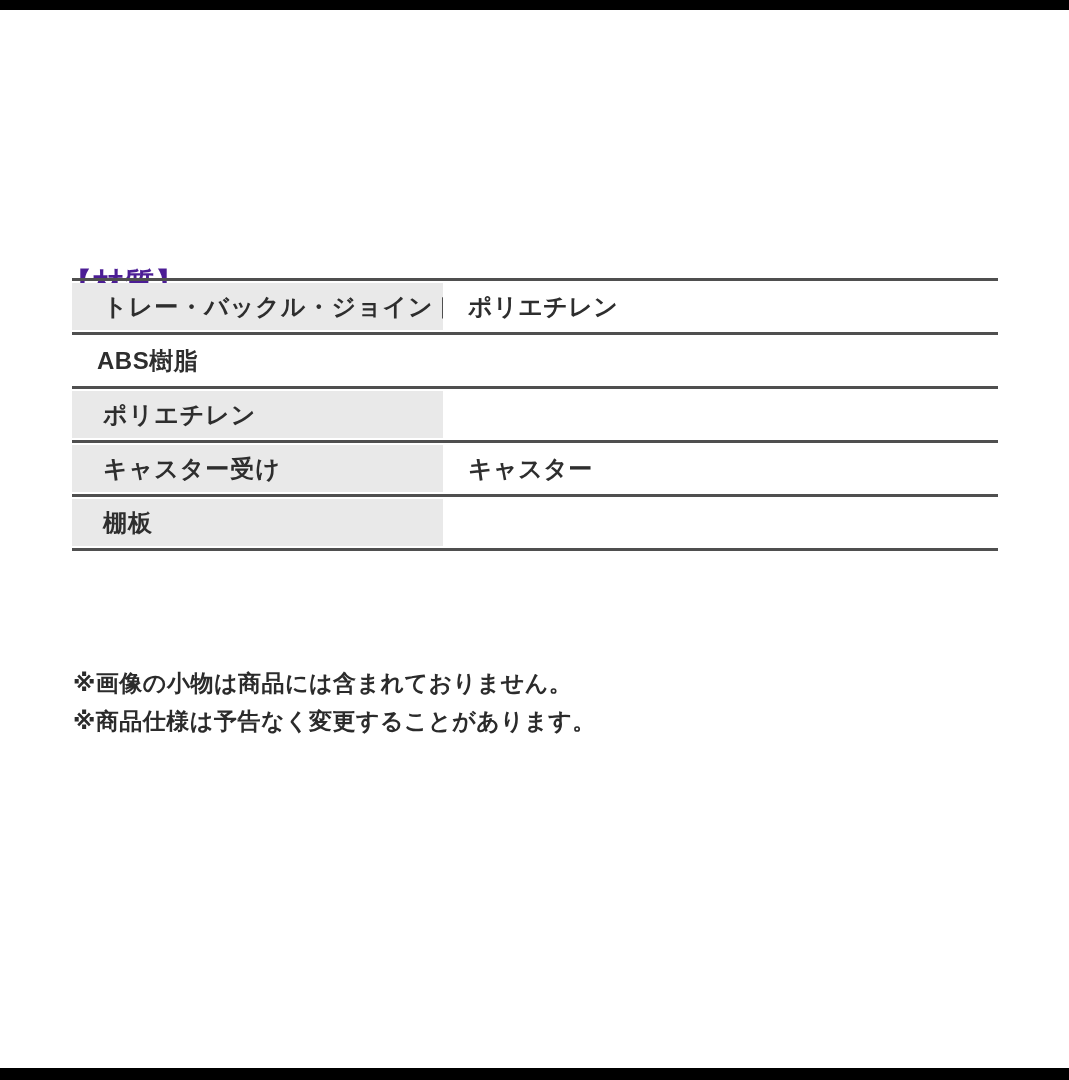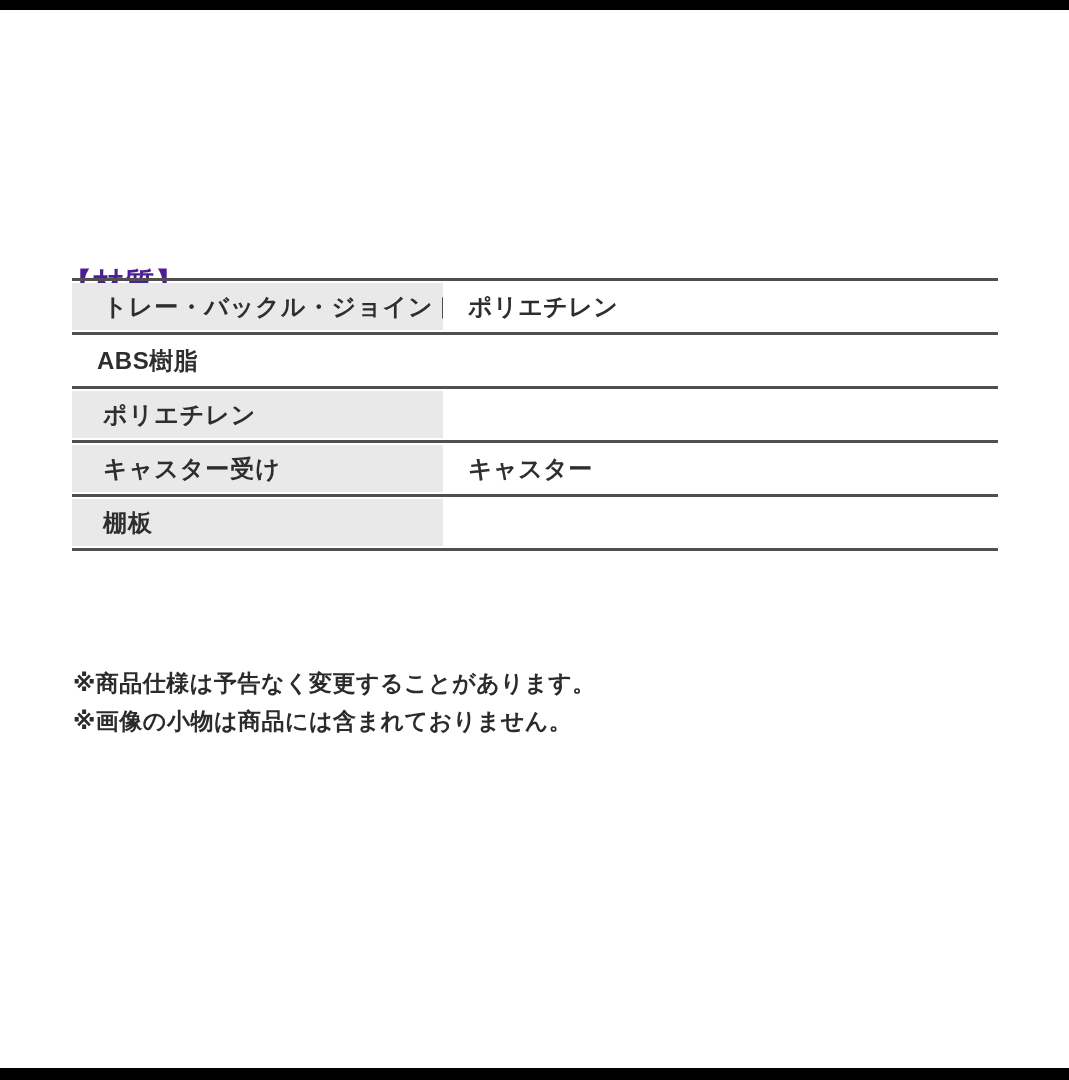--- a/index.html
+++ b/index.html
@@ -105,17 +105,17 @@
     <div class="spec-value">キャスター</div>
   </div>
 
   <div class="spec-row">
     <div class="spec-label">棚板</div>
   </div>
 
 </div>
 
 <div class="notes">
+  <div class="note-line">※画像の小物は商品には含まれておりません。</div>
   <div class="note-line">※商品仕様は予告なく変更することがあります。</div>
-  <div class="note-line">※画像の小物は商品には含まれておりません。</div>
 </div>
 
 <div class="frame-bar bottom"></div>
 
 </body></html>

